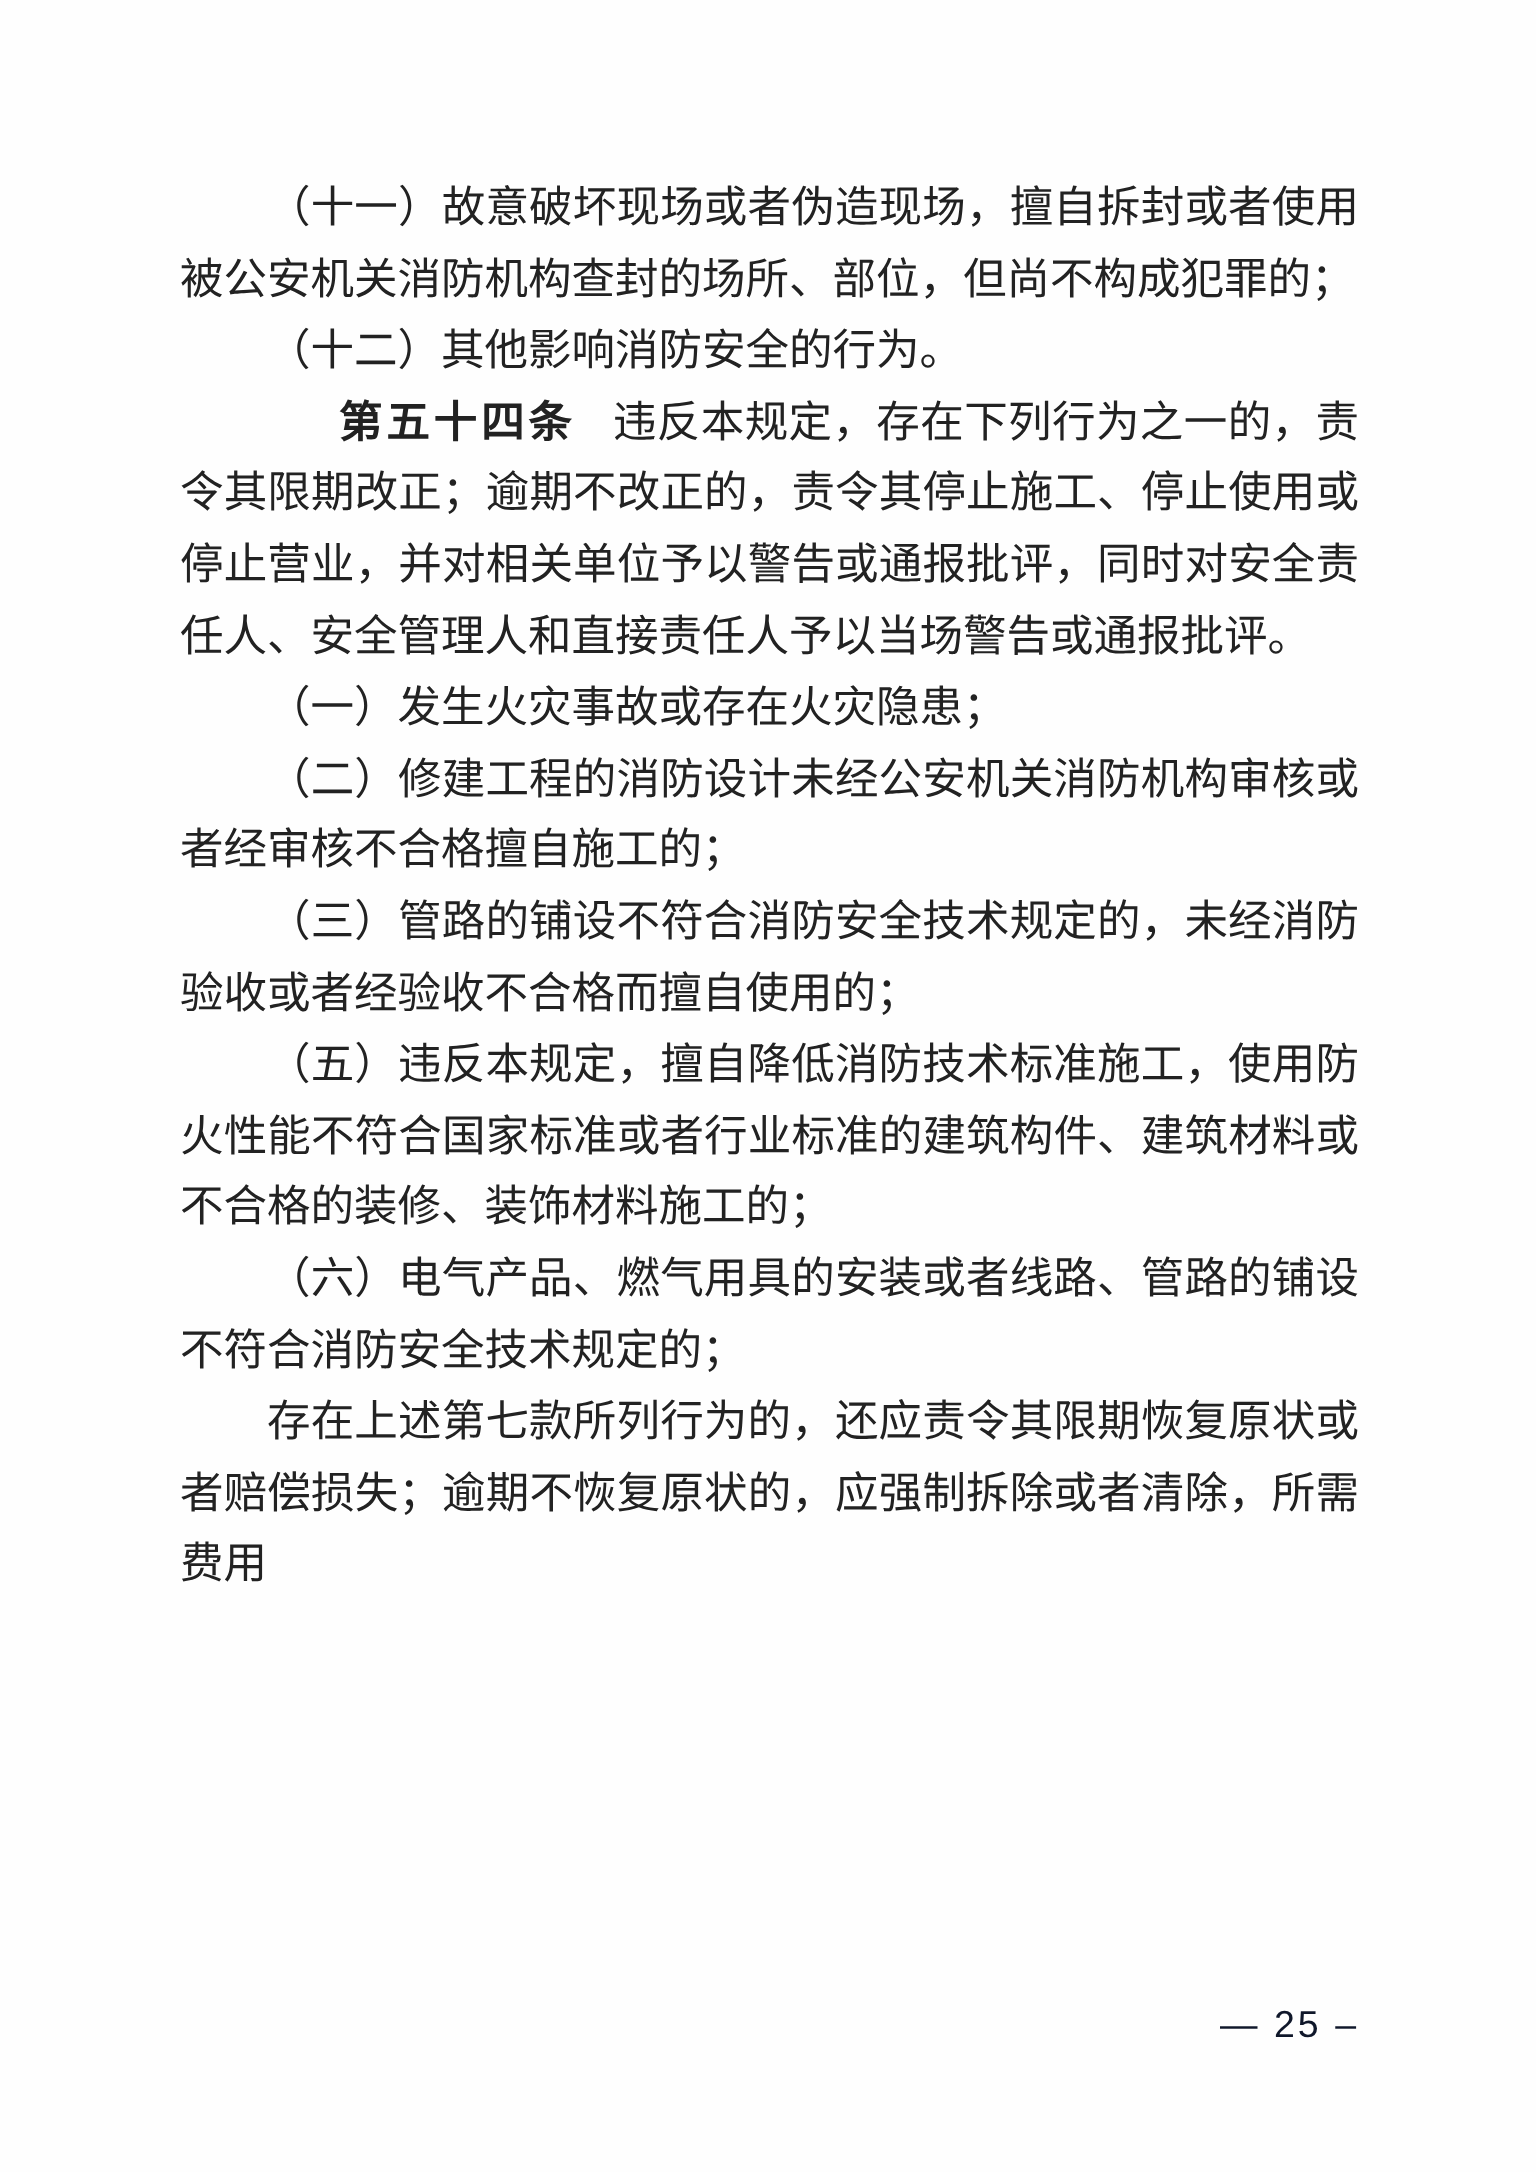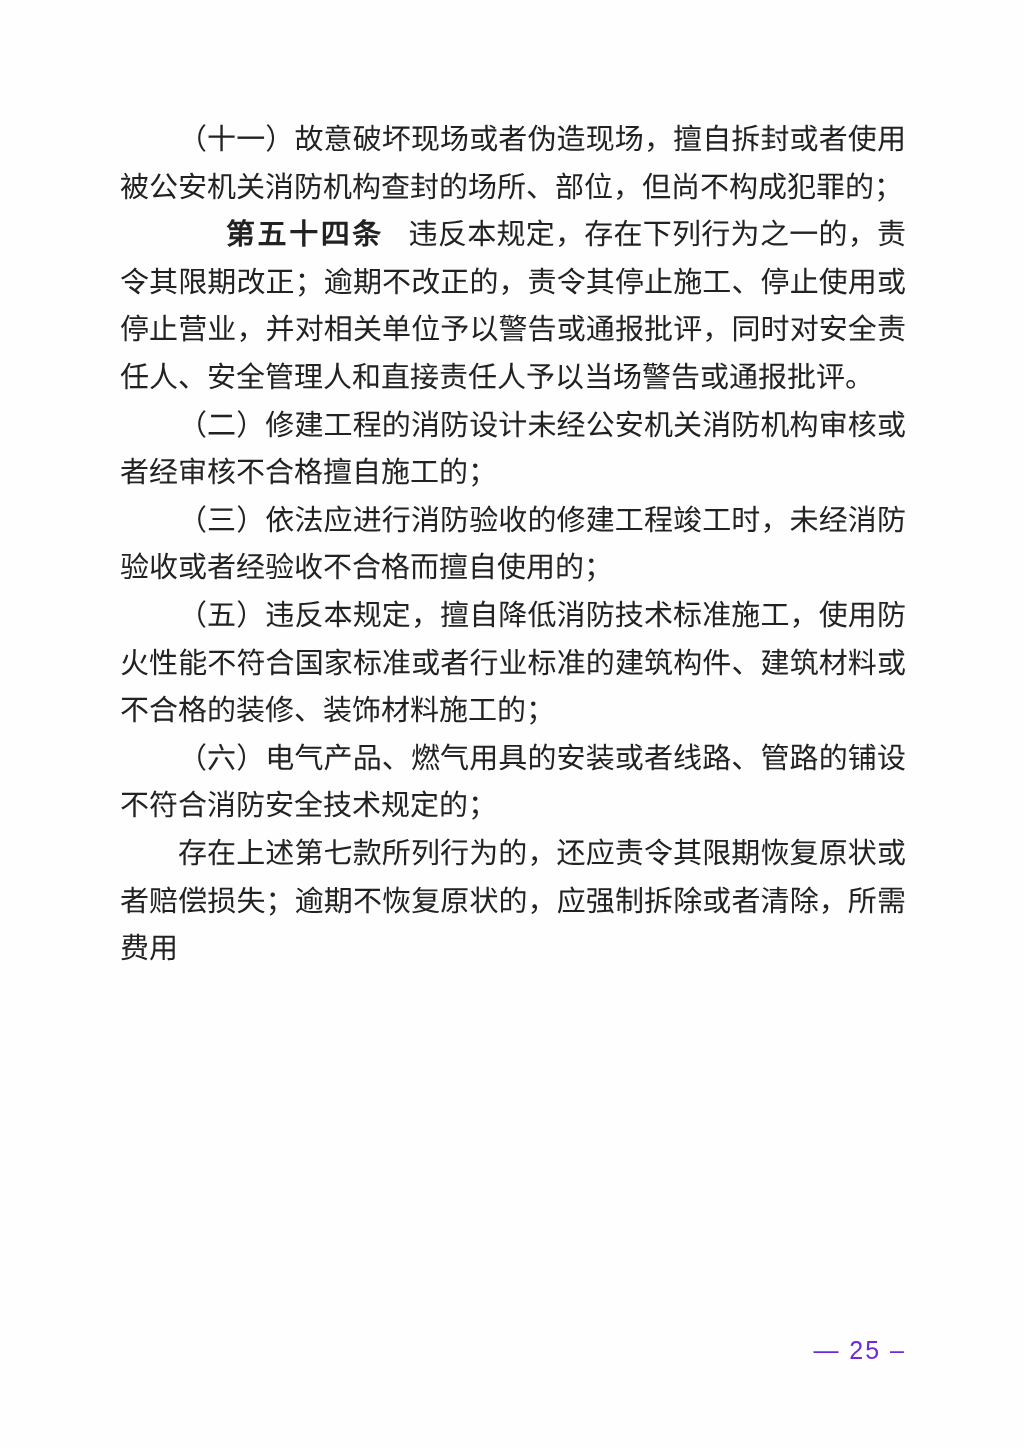--- a/index.html
+++ b/index.html
@@ -42,37 +42,39 @@
       display: none;
       margin-right: 0;
     }
     .footer {
       position: absolute;
       right: 118px;
       top: 1336px;
       font-size: 25px;
       letter-spacing: 2px;
       font-family: "Liberation Sans", "DejaVu Sans", sans-serif;
-      color: #6d28d9;
+      color: #0f172a;
     }
   </style>
 </head>
 <body>
 
 <div class="page">
   <main class="text-block" id="paragraphs">
   <p class="para"><span class="body-text">（十一）故意破坏现场或者伪造现场，擅自拆封或者使用被公安机关消防机构查封的场所、部位，但尚不构成犯罪的；</span></p>
 
+  <p class="para"><span class="body-text">（十二）其他影响消防安全的行为。</span></p>
 
   <p class="para"><b class="lead">第五十四条</b><span class="body-text">违反本规定，存在下列行为之一的，责令其限期改正；逾期不改正的，责令其停止施工、停止使用或停止营业，并对相关单位予以警告或通报批评，同时对安全责任人、安全管理人和直接责任人予以当场警告或通报批评。</span></p>
 
+  <p class="para"><span class="body-text">（一）发生火灾事故或存在火灾隐患；</span></p>
 
   <p class="para"><span class="body-text">（二）修建工程的消防设计未经公安机关消防机构审核或者经审核不合格擅自施工的；</span></p>
 
-  <p class="para"><span class="body-text">（三）依法应进行消防验收的修建工程竣工时，未经消防验收或者经验收不合格而擅自使用的；</span></p>
+  <p class="para"><span class="body-text">（三）管路的铺设不符合消防安全技术规定的，未经消防验收或者经验收不合格而擅自使用的；</span></p>
 
 
   <p class="para"><span class="body-text">（五）违反本规定，擅自降低消防技术标准施工，使用防火性能不符合国家标准或者行业标准的建筑构件、建筑材料或不合格的装修、装饰材料施工的；</span></p>
 
   <p class="para"><span class="body-text">（六）电气产品、燃气用具的安装或者线路、管路的铺设不符合消防安全技术规定的；</span></p>
 
 
   <p class="para"><span class="body-text">存在上述第七款所列行为的，还应责令其限期恢复原状或者赔偿损失；逾期不恢复原状的，应强制拆除或者清除，所需费用</span></p>
 </main>
   <div class="footer">

